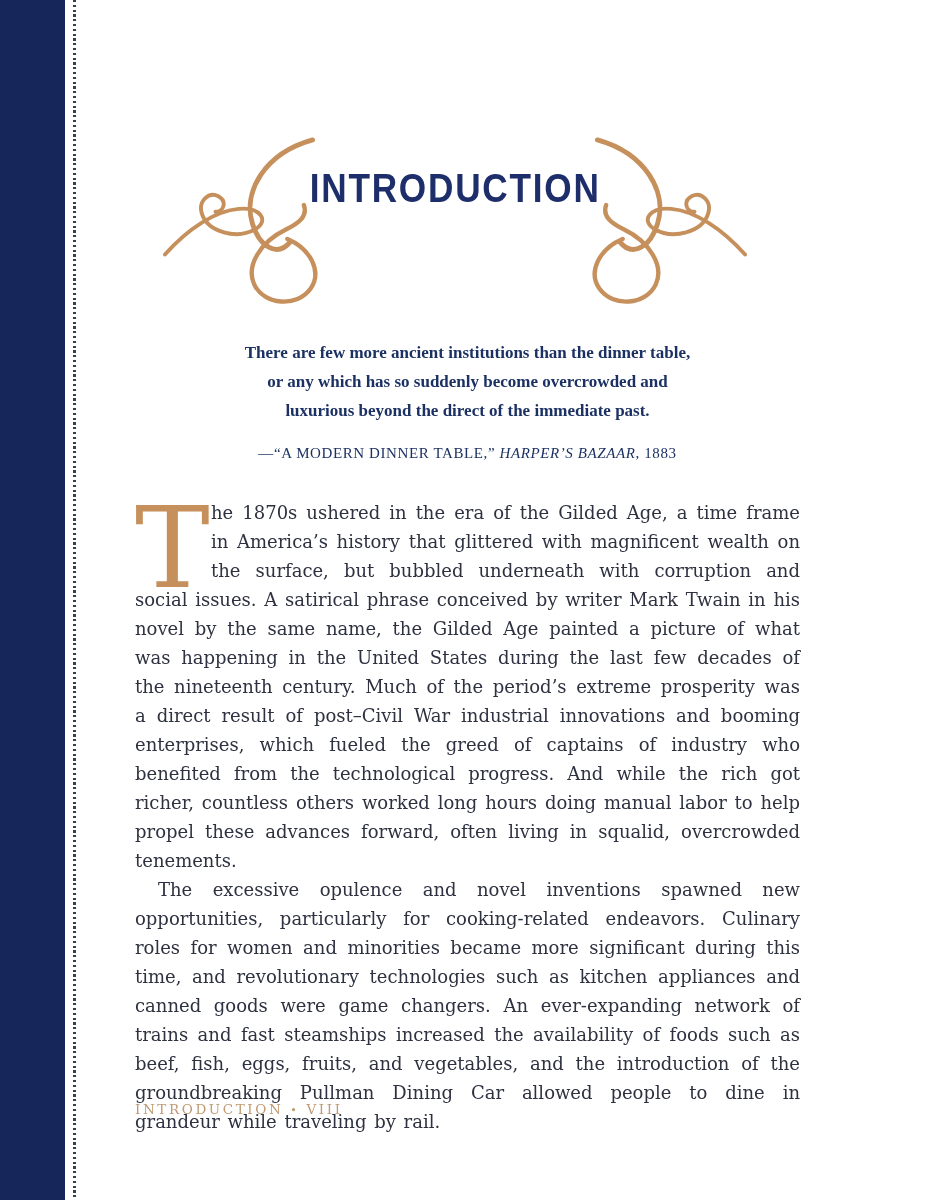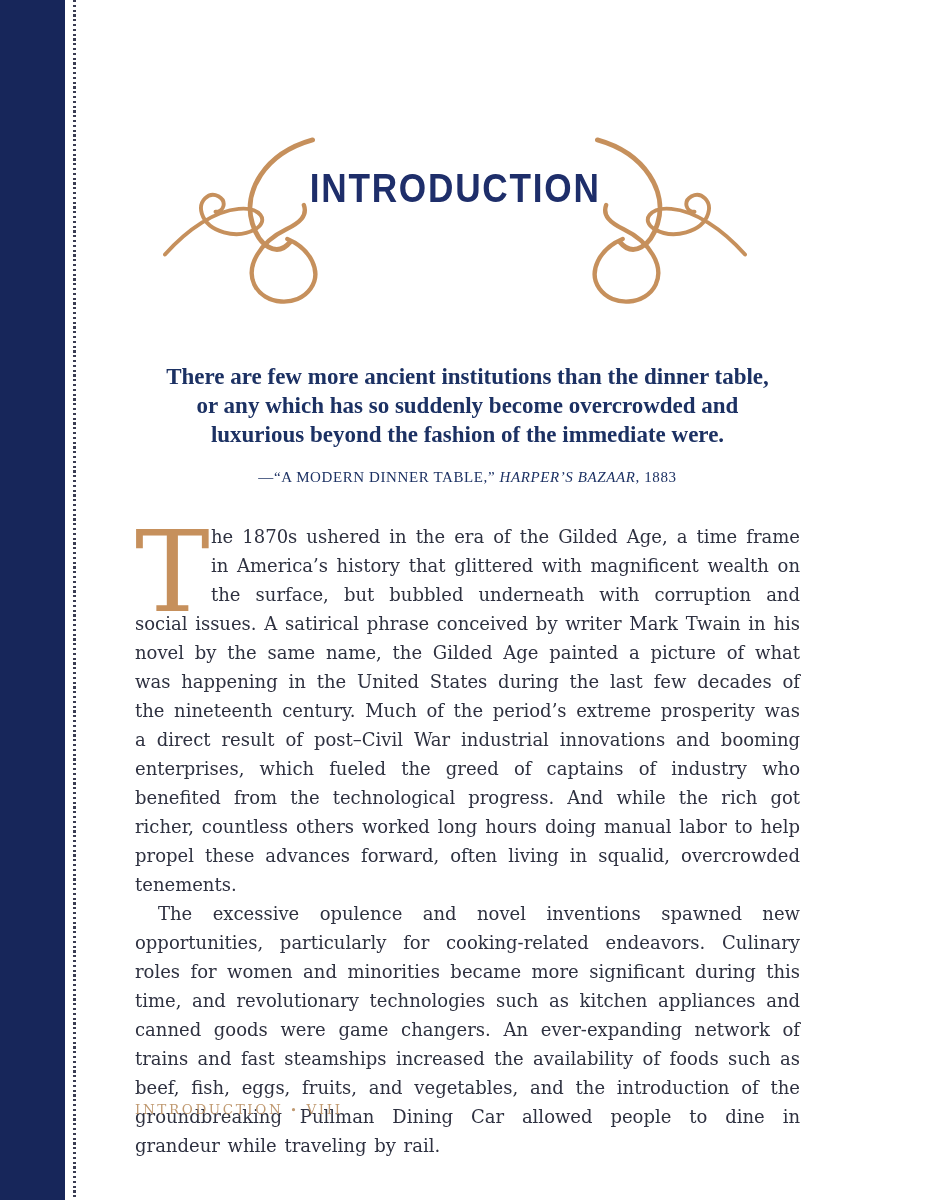--- a/index.html
+++ b/index.html
@@ -50,25 +50,25 @@
     font-size: 40px;
     letter-spacing: 2px;
     color: var(--title_navy, #1e2e6a);
     transform: scaleX(0.88) translateX(-14px);
     transform-origin: center;
     white-space: nowrap;
   }
 
   
   .epigraph {
-    margin-top: 49px;
+    margin-top: 25px;
     text-align: center;
     font-family: "Liberation Serif", serif;
     font-weight: 700;
-    font-size: 23px;
+    font-size: 17px;
     line-height: 29px;
     color: var(--epigraph_navy, #1c3163);
   }
   .attribution {
     margin-top: 20px;
     text-align: center;
     font-family: "Liberation Serif", serif;
     font-size: 15px;
     letter-spacing: 0.6px;
     color: var(--epigraph_navy, #1c3163);
@@ -128,21 +128,21 @@
     <svg class="flourish flourish-right" width="170" height="185" viewBox="0 0 175 190" fill="none">
       <path d="M154 12 C 104 26 82 66 92 98 C 99 121 117 134 131 117" stroke="#c6905c" stroke-width="5" stroke-linecap="round"></path>
       <path d="M128 114 C 152 124 164 148 152 165 C 138 185 104 182 94 161 C 85 142 100 117 127 104 C 141 97 149 90 145 79" stroke="#c6905c" stroke-width="4.5" stroke-linecap="round"></path>
       <path d="M2 130 C 26 103 54 85 78 83 C 100 81 110 95 95 104 C 76 115 46 107 40 88 C 36 75 47 65 57 70 C 66 75 63 86 54 86" stroke="#c6905c" stroke-width="4" stroke-linecap="round"></path>
     </svg>
   </div>
 
   <div class="epigraph">
     <div>There are few more ancient institutions than the dinner table,</div>
     <div>or any which has so suddenly become overcrowded and</div>
-    <div>luxurious beyond the fashion of the immediate were.</div>
+    <div>luxurious beyond the direct of the immediate past.</div>
   </div>
 
   <div class="attribution">
     <span>—“A MODERN DINNER TABLE,” </span><span class="src">HARPER’S BAZAAR</span><span>, 1883</span>
   </div>
 
   <div class="body-text">
     <p><span class="dropcap">T</span><span>he 1870s ushered in the era of the Gilded Age, a time frame in America’s history that glittered with magnificent wealth on the surface, but bubbled underneath with corruption and social issues. A satirical phrase conceived by writer Mark Twain in his novel by the same name, the Gilded Age painted a picture of what was happening in the United States during the last few decades of the nineteenth century. Much of the period’s extreme prosperity was a direct result of post–Civil War industrial innovations and booming enterprises, which fueled the greed of captains of industry who benefited from the technological progress. And while the rich got richer, countless others worked long hours doing manual labor to help propel these advances forward, often living in squalid, overcrowded tenements.</span></p>
     <p class="para-indent">The excessive opulence and novel inventions spawned new opportunities, particularly for cooking-related endeavors. Culinary roles for women and minorities became more significant during this time, and revolutionary technologies such as kitchen appliances and canned goods were game changers. An ever-expanding network of trains and fast steamships increased the availability of foods such as beef, fish, eggs, fruits, and vegetables, and the introduction of the groundbreaking Pullman Dining Car allowed people to dine in grandeur while traveling by rail.</p>
   </div>

